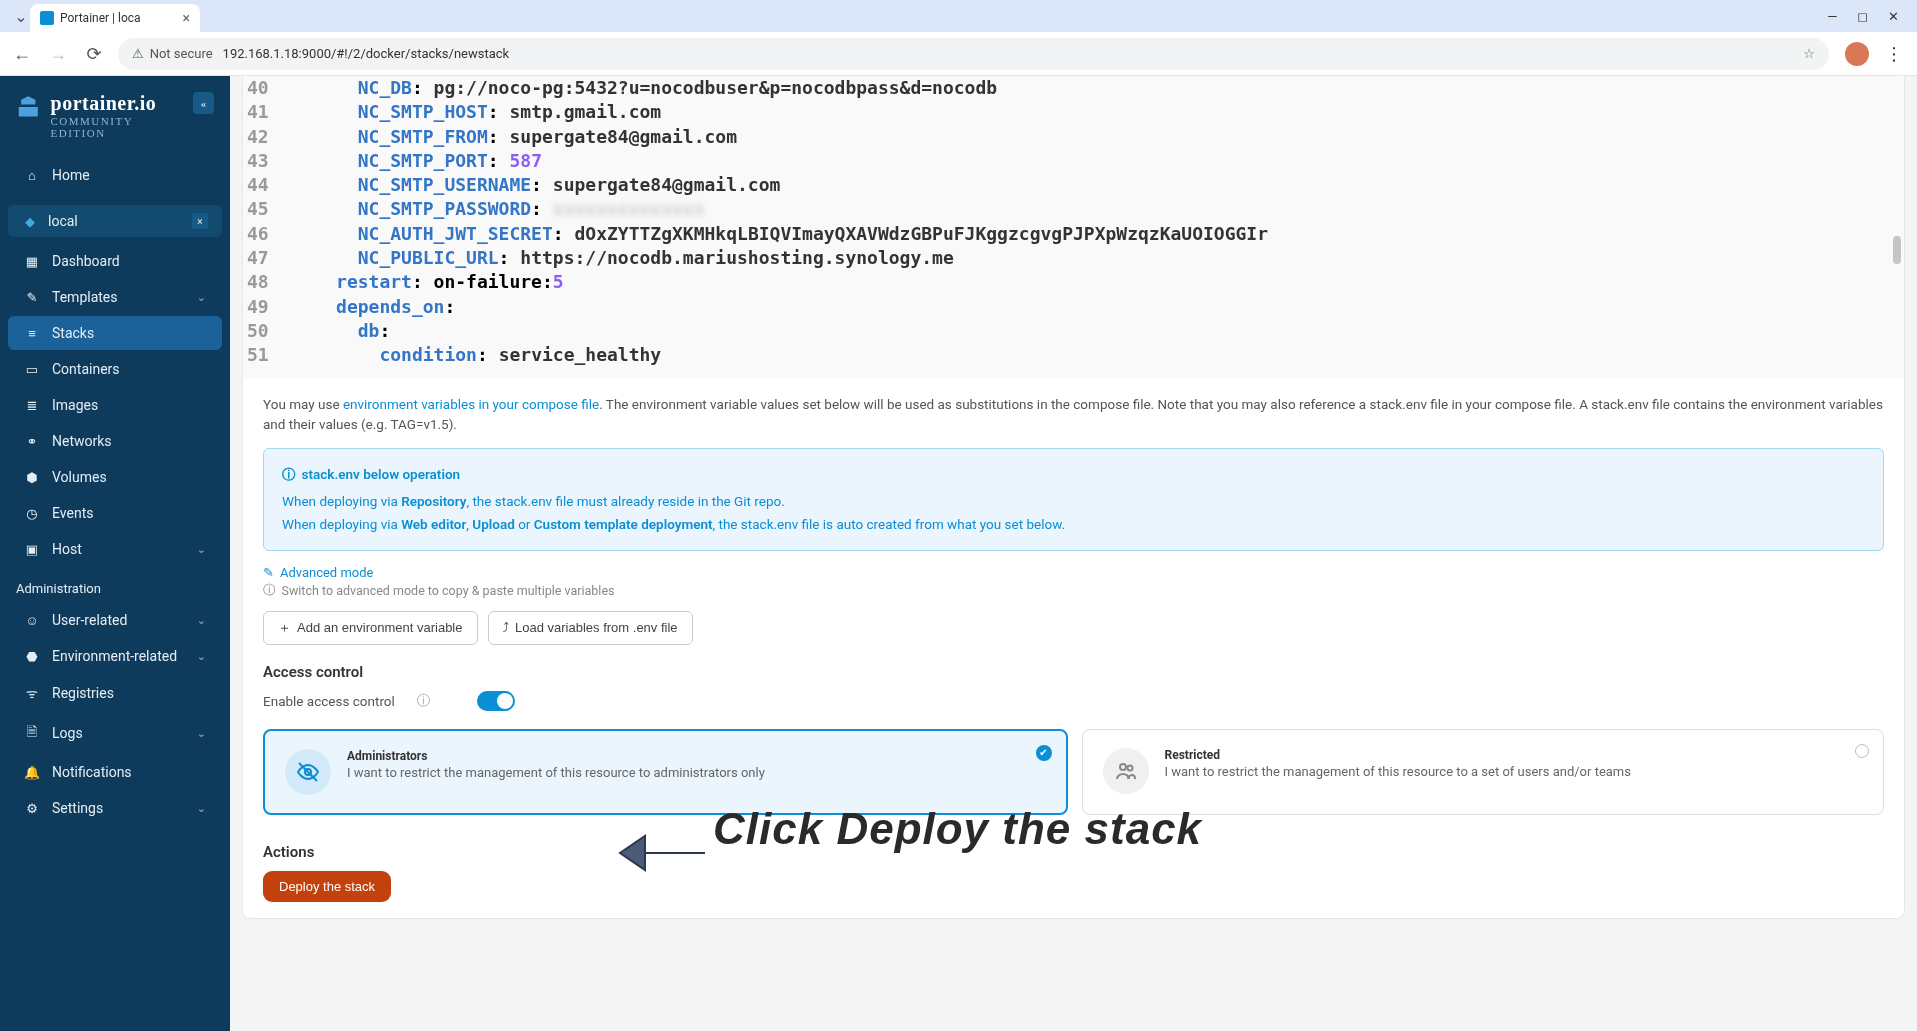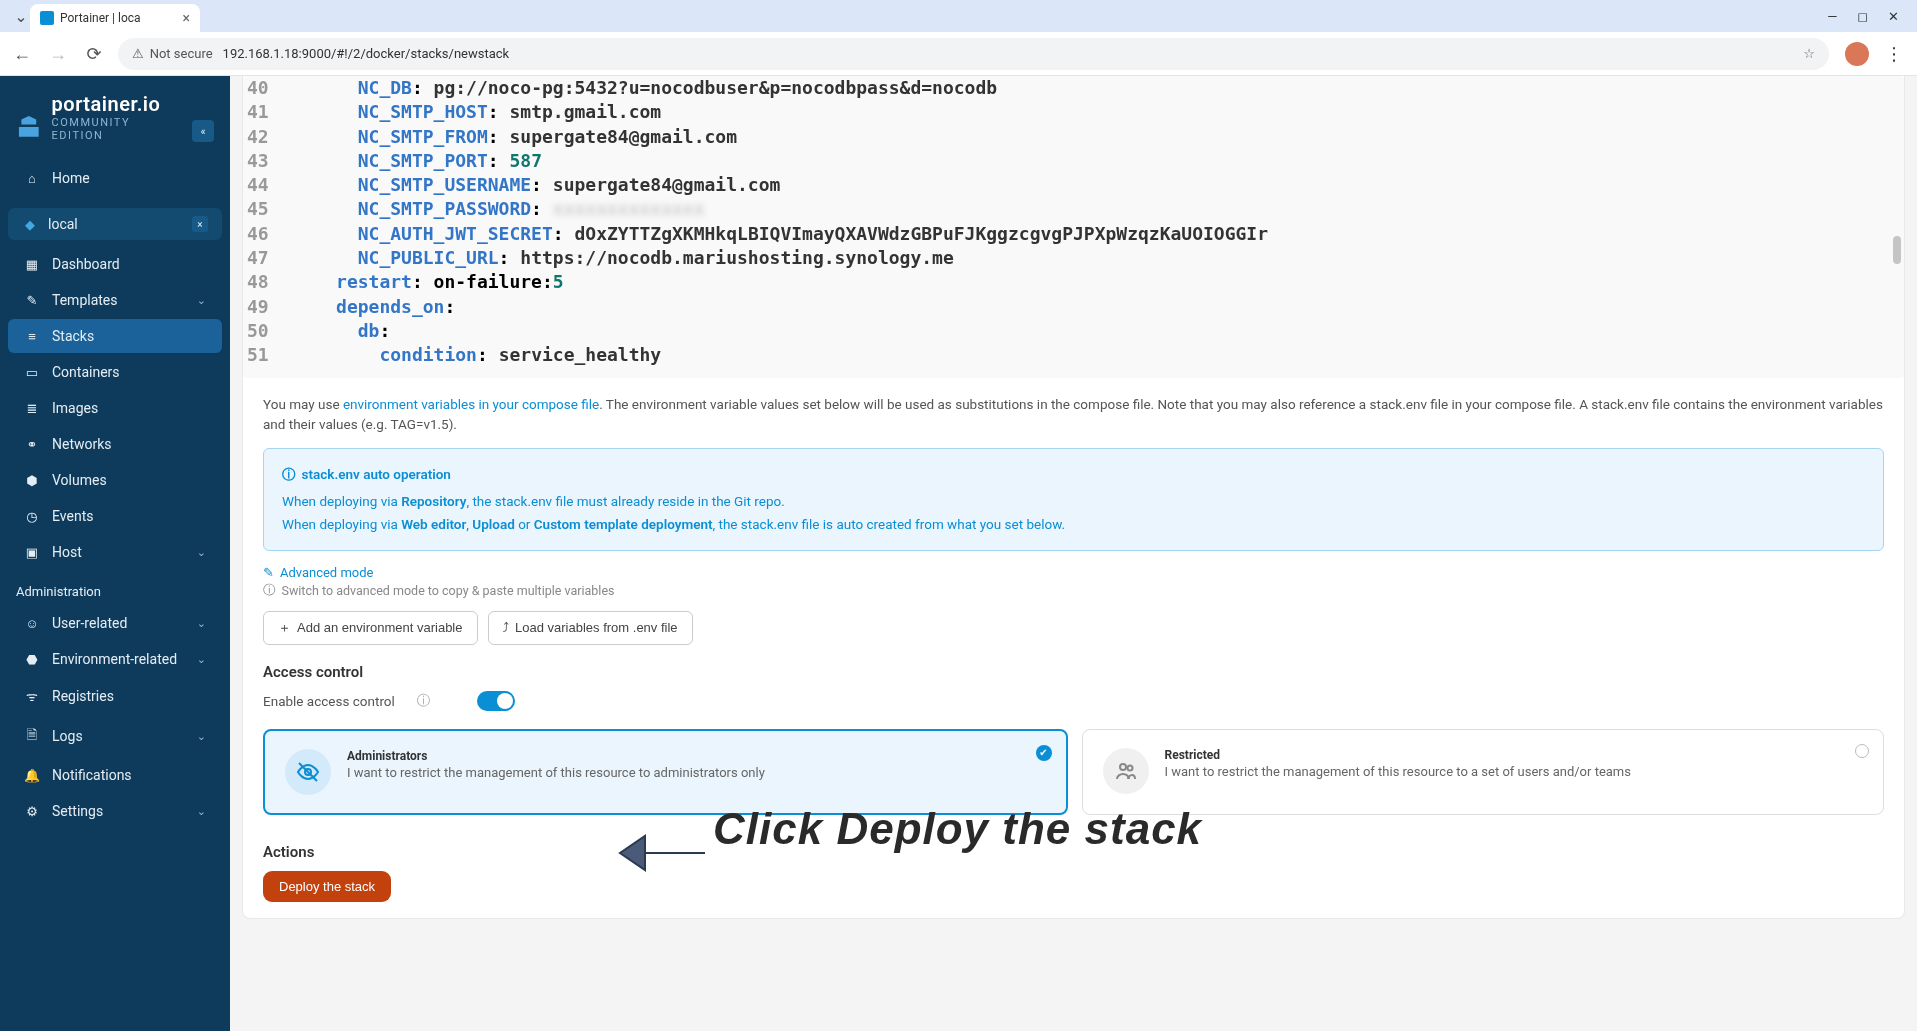--- a/index.html
+++ b/index.html
@@ -19,21 +19,21 @@
 .addr-bar { flex: 1; background: #f1f3f4; border-radius: 20px; height: 32px; display: flex; align-items: center; padding: 0 14px; gap: 10px; font-size: 13px; color: #555; }
 .addr-pill { display: flex; align-items: center; gap: 6px; color: #555; }
 .addr-url { color: #333; }
 .star-icon { margin-left: auto; color: #666; }
 .avatar { width: 24px; height: 24px; border-radius: 50%; background: #d97757; margin-left: 4px; }
 .menu-dots { font-size: 18px; color: #333; padding: 0 4px; }
 
 
 .app { display: flex; height: calc(1031px - 32px - 44px); }
 .sidebar { width: 230px; background: #0e3b5c; color: #e5edf3; display: flex; flex-direction: column; padding-top: 8px; font-size: 14px; }
-.logo-row { display: flex; align-items: flex-end; padding: 8px 16px 18px 14px; gap: 8px; }
+.logo-row { display: flex; align-items: flex-start; padding: 8px 16px 18px 14px; gap: 8px; font-family: Liberation Serif, serif; }
 .logo-text { display: flex; flex-direction: column; }
 .logo-main { font-size: 20px; font-weight: 600; color: #fff; letter-spacing: 0.5px; }
 .logo-sub { font-size: 11px; letter-spacing: 1.5px; color: #8fb5d0; text-transform: uppercase; }
 .collapse-btn { margin-left: auto; background: #185a87; border-radius: 4px; width: 22px; height: 22px; display: flex; align-items: center; justify-content: center; font-size: 11px; }
 
 .nav-item { display: flex; align-items: center; padding: 9px 16px; gap: 12px; cursor: pointer; border-radius: 6px; margin: 1px 8px; }
 .nav-item.active { background: #1a6299; }
 .nav-icon { width: 16px; text-align: center; font-size: 13px; }
 .nav-chevron { margin-left: auto; font-size: 11px; color: #8fb5d0; }
 .env-pill { display: flex; align-items: center; padding: 8px 14px; gap: 10px; background: #124a70; border-radius: 6px; margin: 2px 8px 6px 8px; }
@@ -43,21 +43,21 @@
 .main { flex: 1; background: #f4f4f4; overflow-y: auto; padding: 0 12px 12px 12px; }
 
 .panel-top { background: #fff; border-radius: 0 0 8px 8px; padding: 0 0 16px 0; margin-bottom: 0; border: 1px solid #e8e8e8; border-top: none; }
 .code-editor { background: #f9f9f9; border-radius: 4px; display: flex; font-family: "Consolas", monospace; font-size: 18px; line-height: 1.35; position: relative; font-weight: bold; }
 .gutter { text-align: right; padding: 0 10px 10px 0; color: #999; user-select: none; }
 .gutter div { padding: 0 4px; }
 .code-body { padding: 0 0 10px 10px; flex: 1; }
 .code-line { white-space: pre; }
 .k-key { color: #3376c7; }
 .k-string { color: #333; }
-.k-num { color: #0f766e; }
+.k-num { color: #8b5cf6; }
 .k-hid { color: #ccc; filter: blur(3px); }
 .scroll-thumb { position: absolute; right: 3px; top: 160px; width: 8px; height: 28px; background: #c5c5c5; border-radius: 4px; }
 
 .content-pad { padding: 16px 20px 0 20px; }
 .sec-title { font-size: 15px; font-weight: 600; color: #333; margin: 18px 0 10px; }
 .help-text { font-size: 13.5px; color: #555; line-height: 1.5; margin-bottom: 14px; }
 .help-text a { color: #0a8ed4; text-decoration: none; }
 
 .info-box { border: 1px solid #a3d5f5; background: #eaf5fd; border-radius: 6px; padding: 14px 18px; font-size: 13.5px; color: #0a8ed4; line-height: 1.7; margin-bottom: 14px; }
 .info-title { font-weight: 600; display: flex; align-items: center; gap: 6px; margin-bottom: 4px; }
@@ -255,21 +255,21 @@
       </div>
 
       <div class="content-pad">
         <div class="help-text">
           <span>You may use </span><a href="#">environment variables in your compose file</a><span>. The environment variable values set below will be used as substitutions in the compose file. Note that you may also reference a stack.env file in your compose file. A stack.env file contains the environment variables and their values (e.g. TAG=v1.5).</span>
         </div>
 
         <div class="info-box">
           <div class="info-title">
               <span>ⓘ</span>
-              <span>stack.env auto operation</span>
+              <span>stack.env below operation</span>
             </div>
           <div><span>When deploying via </span><b>Repository</b><span>, the stack.env file must already reside in the Git repo.</span></div>
           <div><span>When deploying via </span><b>Web editor</b><span>, </span><b>Upload</b><span> or </span><b>Custom template deployment</b><span>, the stack.env file is auto created from what you set below.</span></div>
         </div>
 
         <div class="adv-row">
             <span>✎</span>
             <span>Advanced mode</span>
           </div>
         <div class="hint-row">

